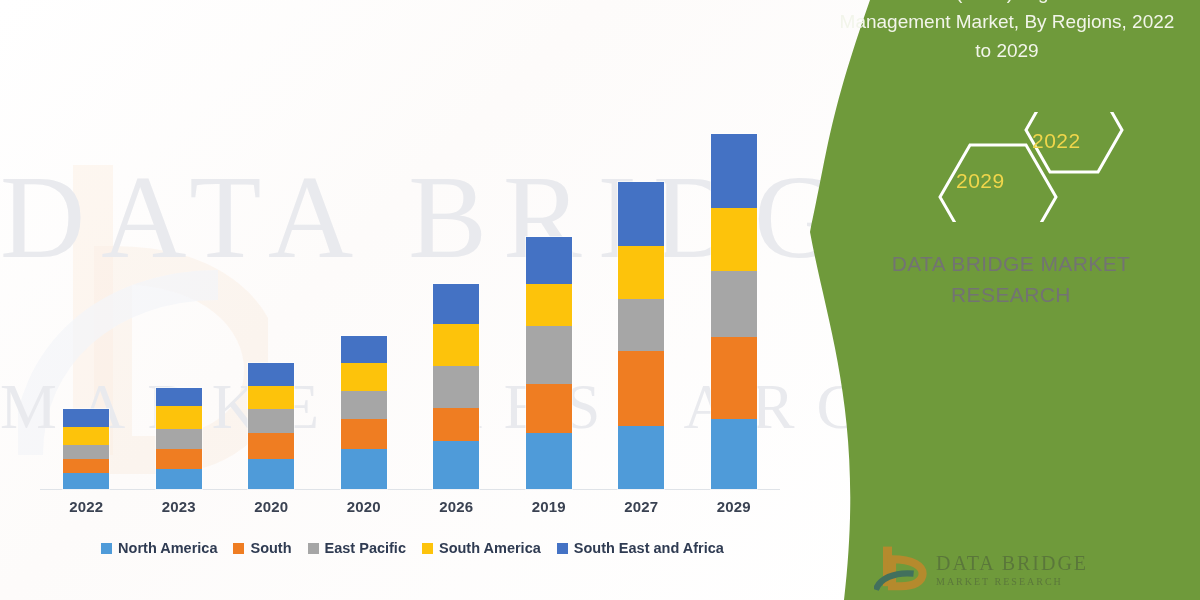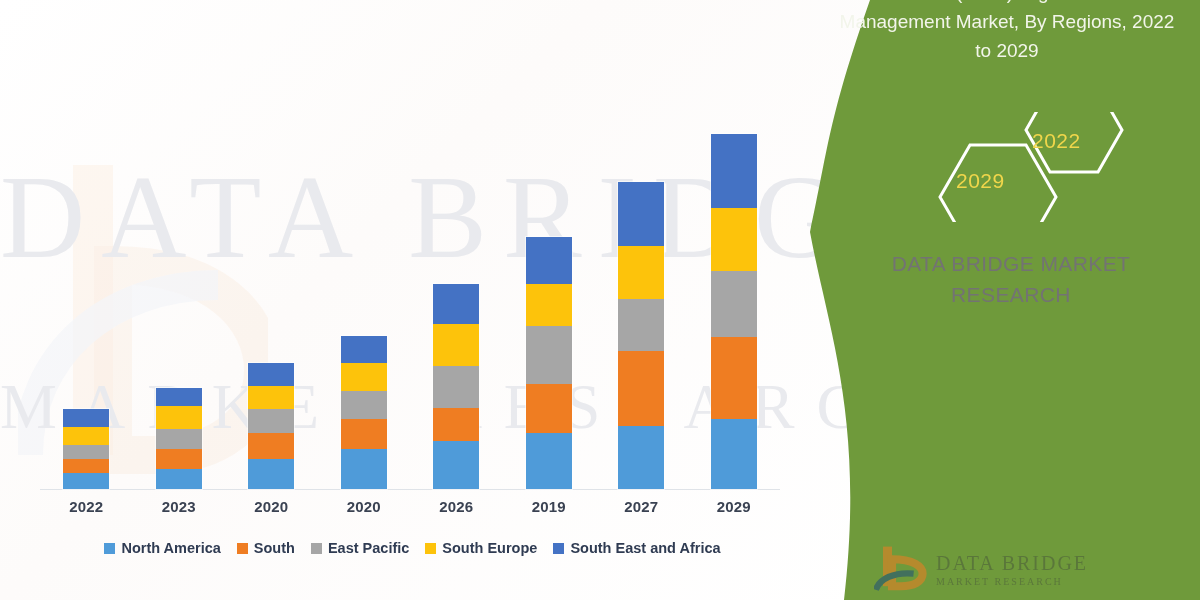--- a/index.html
+++ b/index.html
@@ -220,21 +220,21 @@
         <div class="legend-item">
           <span class="legend-swatch" style="background: rgb(239, 125, 34);"></span>
           <span class="legend-label">South</span>
         </div>
         <div class="legend-item">
           <span class="legend-swatch" style="background: rgb(166, 166, 166);"></span>
           <span class="legend-label">East Pacific</span>
         </div>
         <div class="legend-item">
           <span class="legend-swatch" style="background: rgb(253, 195, 11);"></span>
-          <span class="legend-label">South Europe</span>
+          <span class="legend-label">South America</span>
         </div>
         <div class="legend-item">
           <span class="legend-swatch" style="background: rgb(68, 114, 196);"></span>
           <span class="legend-label">South East and Africa</span>
         </div>
       </div>
   </div>
 
   <div class="right-panel">
     <svg class="green-shape" viewBox="0 0 390 600" preserveAspectRatio="none">

